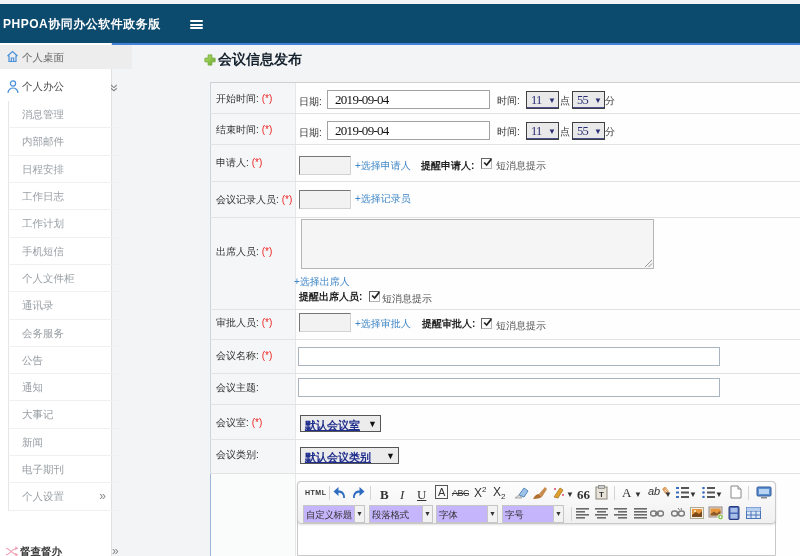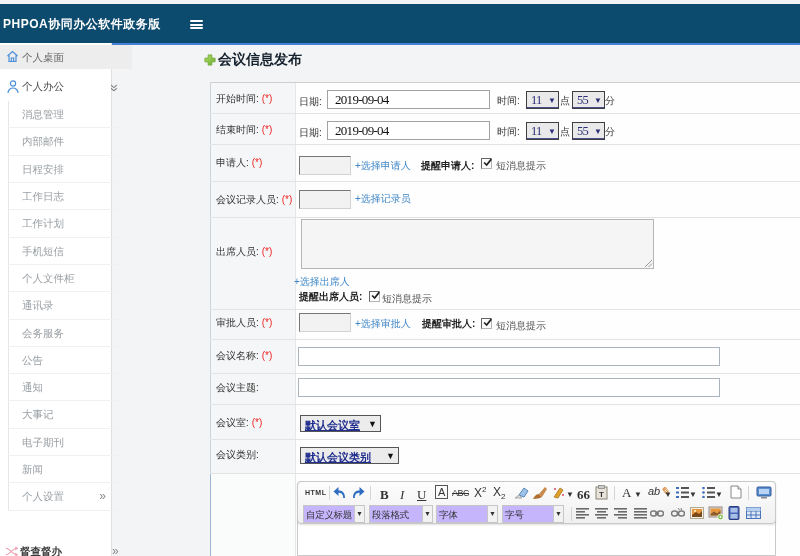--- a/index.html
+++ b/index.html
@@ -92,22 +92,22 @@
     <div>日程安排</div>
     <div>工作日志</div>
     <div>工作计划</div>
     <div>手机短信</div>
     <div>个人文件柜</div>
     <div>通讯录</div>
     <div>会务服务</div>
     <div>公告</div>
     <div>通知</div>
     <div>大事记</div>
+    <div>新闻</div>
     <div>电子期刊</div>
-    <div>新闻</div>
     <div>个人设置<span class="chev-r">»</span></div>
   </div>
   <div id="duchaf">督查督办<span class="chev-r2">»</span></div>
   <svg class="icon-shuffle" width="13" height="11" viewBox="0 0 14 12">
       <path d="M1 2.5 C5 2.5 8 9.5 13 9.5 M1 9.5 C5 9.5 8 2.5 13 2.5 M11 1 L13.5 2.5 L11 4 M11 8 L13.5 9.5 L11 11" fill="none" stroke="#ef9db0" stroke-width="1.1"></path>
     </svg>
 </div>
 
 <div id="title">
   <svg width="12" height="12" viewBox="0 0 13 13" style="position:absolute;left:0;top:3px">

